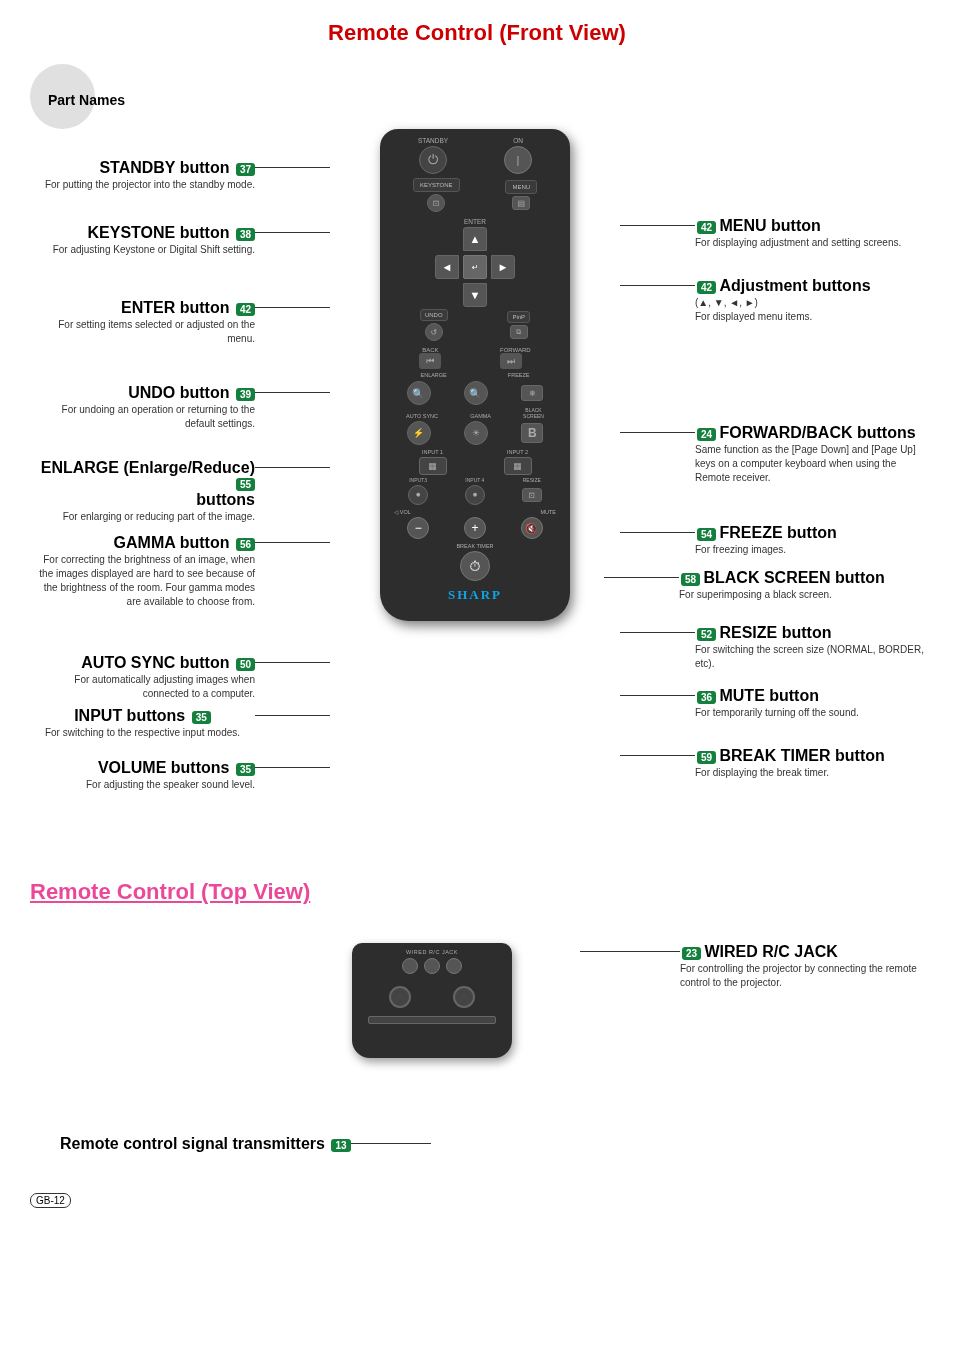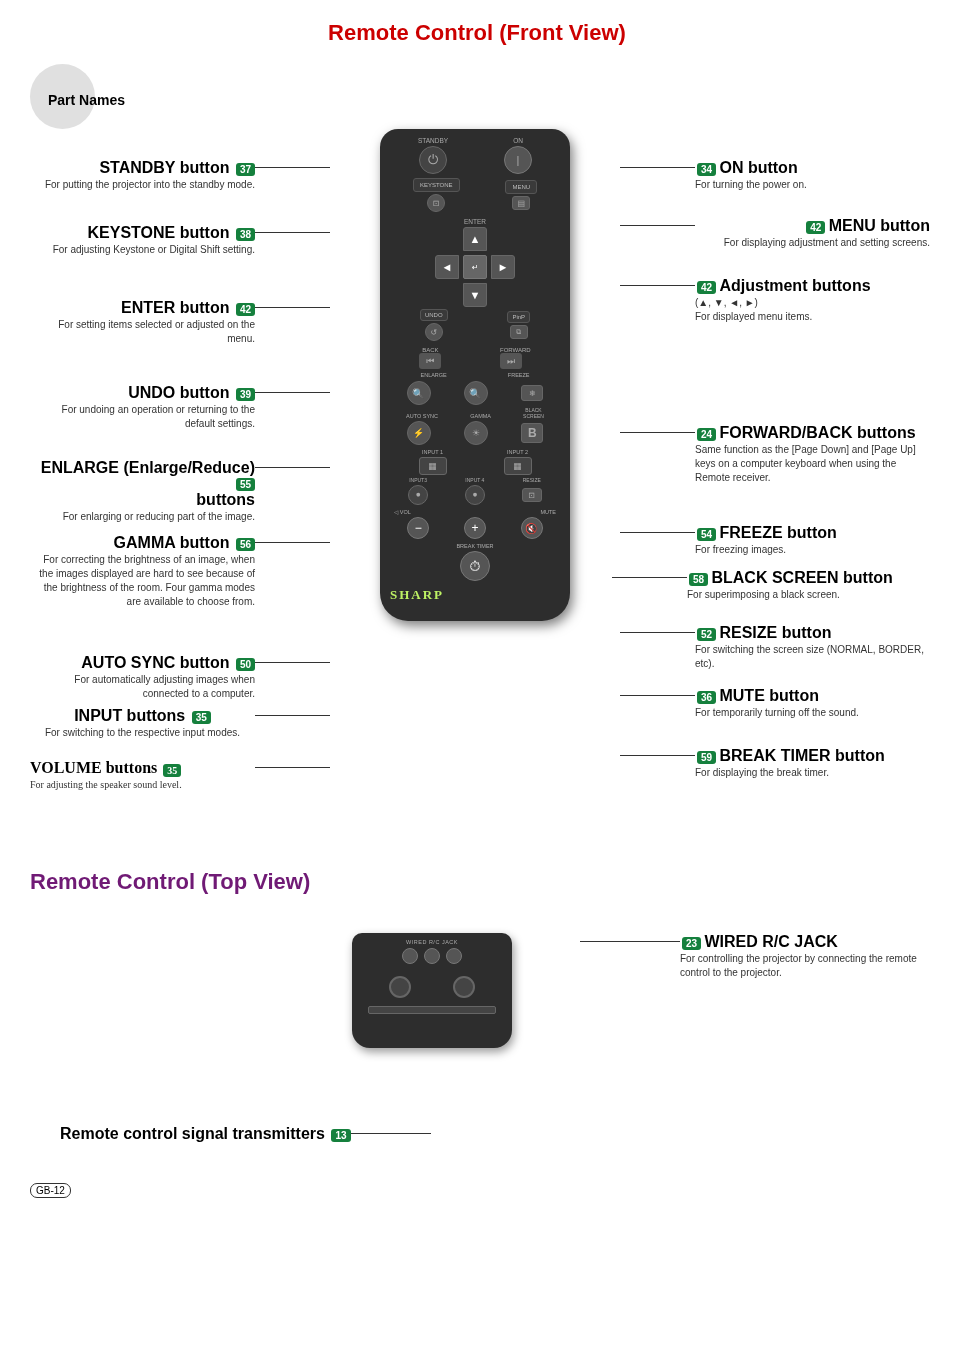--- a/index.html
+++ b/index.html
@@ -166,21 +166,21 @@
         <div style="display:flex; justify-content:space-around; align-items:center; margin-bottom:4px;">
           <div style="background:#555; border-radius:50%; width:22px; height:22px; display:flex; align-items:center; justify-content:center; color:#fff; font-size:12px; border:1px solid #777; cursor:pointer;">−</div>
           <div style="background:#555; border-radius:50%; width:22px; height:22px; display:flex; align-items:center; justify-content:center; color:#fff; font-size:12px; border:1px solid #777; cursor:pointer;">+</div>
           <div style="background:#555; border-radius:50%; width:22px; height:22px; display:flex; align-items:center; justify-content:center; color:#aaa; font-size:10px; border:1px solid #777; cursor:pointer;">🔇</div>
         </div>
 
         <div style="color:#aaa; font-size:5.5px; text-align:center; margin-bottom:2px;">BREAK TIMER</div>
 
         <div style="background:#555; border-radius:50%; width:30px; height:30px; display:flex; align-items:center; justify-content:center; color:#fff; font-size:14px; margin:2px auto 6px auto; border:1px solid #777; cursor:pointer;">⏱</div>
 
-        <div style="color:#bef264; font-size:13px; font-weight:bold; text-align:left; letter-spacing:2px; margin-bottom:4px; font-family:serif;">SHARP</div>
+        <div style="color:#0ea5e9; font-size:13px; font-weight:bold; text-align:center; letter-spacing:2px; margin-bottom:4px; font-family:serif;">SHARP</div>
 
       </div>
     </div>
 
     <div style="position:absolute; left:0; top:30px; width:225px; text-align:right;">
       <span class="label-title">STANDBY button </span><span class="badge">37</span><br>
       <span class="label-desc">For putting the projector into the standby mode.</span>
       <div style="position:absolute; right:-75px; top:8px; width:75px; height:1px; background:#333;"></div>
     </div>
 
@@ -220,33 +220,28 @@
       <span class="label-desc">For automatically adjusting images when connected to a computer.</span>
       <div style="position:absolute; right:-75px; top:8px; width:75px; height:1px; background:#333;"></div>
     </div>
 
     <div style="position:absolute; left:0; top:578px; width:225px; text-align:center;">
       <span class="label-title">INPUT buttons </span><span class="badge">35</span><br>
       <span class="label-desc">For switching to the respective input modes.</span>
       <div style="position:absolute; right:-75px; top:8px; width:75px; height:1px; background:#333;"></div>
     </div>
 
-    <div style="position:absolute; left:0; top:630px; width:225px; font-family:Liberation Serif, serif;">
+    <div style="position:absolute; left:0; top:630px; width:225px; text-align:right;">
       <span class="label-title">VOLUME buttons </span><span class="badge">35</span><br>
       <span class="label-desc">For adjusting the speaker sound level.</span>
       <div style="position:absolute; right:-75px; top:8px; width:75px; height:1px; background:#333;"></div>
     </div>
 
-    <div style="position:absolute; right:0; top:30px; width:235px; text-align:left;">
-      <span class="badge">34</span> <span class="label-title">ON button</span><br>
-      <span class="label-desc">For turning the power on.</span>
-      <div style="position:absolute; left:-75px; top:8px; width:75px; height:1px; background:#333;"></div>
-    </div>
-
-    <div style="position:absolute; right:0; top:88px; width:235px; text-align:right;">
+
+    <div style="position:absolute; right:0; top:88px; width:235px; text-align:left;">
       <span class="badge">42</span> <span class="label-title">MENU button</span><br>
       <span class="label-desc">For displaying adjustment and setting screens.</span>
       <div style="position:absolute; left:-75px; top:8px; width:75px; height:1px; background:#333;"></div>
     </div>
 
     <div style="position:absolute; right:0; top:148px; width:235px; text-align:left;">
       <span class="badge">42</span> <span class="label-title">Adjustment buttons</span><br>
       <span class="label-desc">(▲, ▼, ◄, ►)</span><br>
       <span class="label-desc">For displayed menu items.</span>
       <div style="position:absolute; left:-75px; top:8px; width:75px; height:1px; background:#333;"></div>
@@ -258,21 +253,21 @@
       <span class="label-desc">Same function as the [Page Down] and [Page Up] keys on a computer keyboard when using the Remote receiver.</span>
       <div style="position:absolute; left:-75px; top:8px; width:75px; height:1px; background:#333;"></div>
     </div>
 
     <div style="position:absolute; right:0; top:395px; width:235px; text-align:left;">
       <span class="badge">54</span> <span class="label-title">FREEZE button</span><br>
       <span class="label-desc">For freezing images.</span>
       <div style="position:absolute; left:-75px; top:8px; width:75px; height:1px; background:#333;"></div>
     </div>
 
-    <div style="position:absolute; right:8px; top:440px; width:235px; text-align:left;">
+    <div style="position:absolute; right:16px; top:440px; width:235px; text-align:left;">
       <span class="badge">58</span> <span class="label-title">BLACK SCREEN button</span><br>
       <span class="label-desc">For superimposing a black screen.</span>
       <div style="position:absolute; left:-75px; top:8px; width:75px; height:1px; background:#333;"></div>
     </div>
 
     <div style="position:absolute; right:0; top:495px; width:235px; text-align:left;">
       <span class="badge">52</span> <span class="label-title">RESIZE button</span><br>
       <span class="label-desc">For switching the screen size (NORMAL, BORDER, etc).</span>
       <div style="position:absolute; left:-75px; top:8px; width:75px; height:1px; background:#333;"></div>
     </div>
@@ -284,21 +279,21 @@
     </div>
 
     <div style="position:absolute; right:0; top:618px; width:235px; text-align:left;">
       <span class="badge">59</span> <span class="label-title">BREAK TIMER button</span><br>
       <span class="label-desc">For displaying the break timer.</span>
       <div style="position:absolute; left:-75px; top:8px; width:75px; height:1px; background:#333;"></div>
     </div>
 
   </div>
 
-  <div style="color:#701a75; font-size:22px; font-weight:900; font-family:'Arial Black',Arial,sans-serif; margin-bottom:18px; ">Remote Control (Top View)</div>
+  <div style="color:#ec4899; font-size:22px; font-weight:900; font-family:'Arial Black',Arial,sans-serif; margin-bottom:18px; margin-top:10px;text-decoration:underline;">Remote Control (Top View)</div>
 
   <div class="full-diagram" style="height:250px; position:relative;">
 
     <div style="position:absolute; left:50%; transform:translateX(-80%); top:20px;">
       <div style="background:#2d2d2d; border-radius:10px 10px 18px 18px; width:160px; height:115px; box-shadow:2px 4px 10px rgba(0,0,0,0.4); position:relative; padding:6px;">
         <div style="color:#aaa; font-size:5.5px; text-align:center; margin-bottom:3px; letter-spacing:0.5px;">WIRED R/C JACK</div>
         <div style="display:flex; justify-content:center; gap:6px; margin-bottom:8px;">
           <div style="width:16px; height:16px; border-radius:50%; background:#555; border:1px solid #777;"></div>
           <div style="width:16px; height:16px; border-radius:50%; background:#555; border:1px solid #777;"></div>
           <div style="width:16px; height:16px; border-radius:50%; background:#555; border:1px solid #777;"></div>

